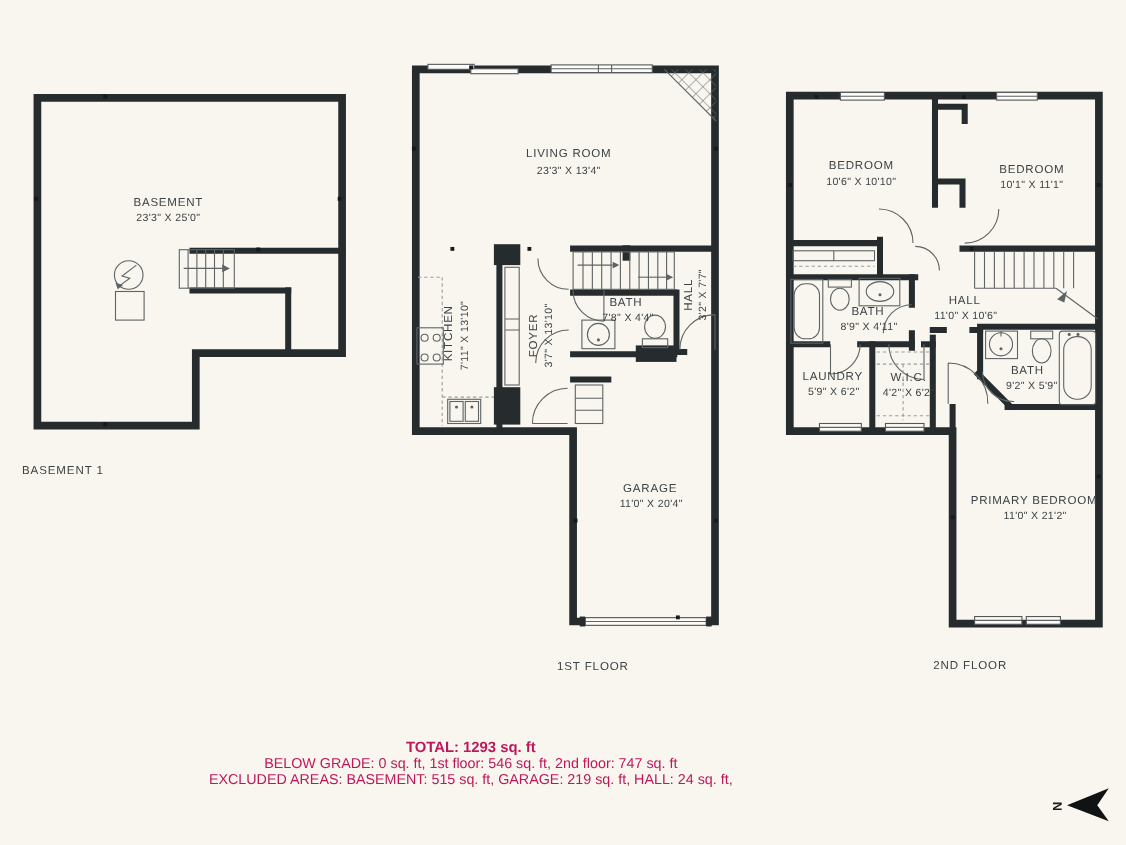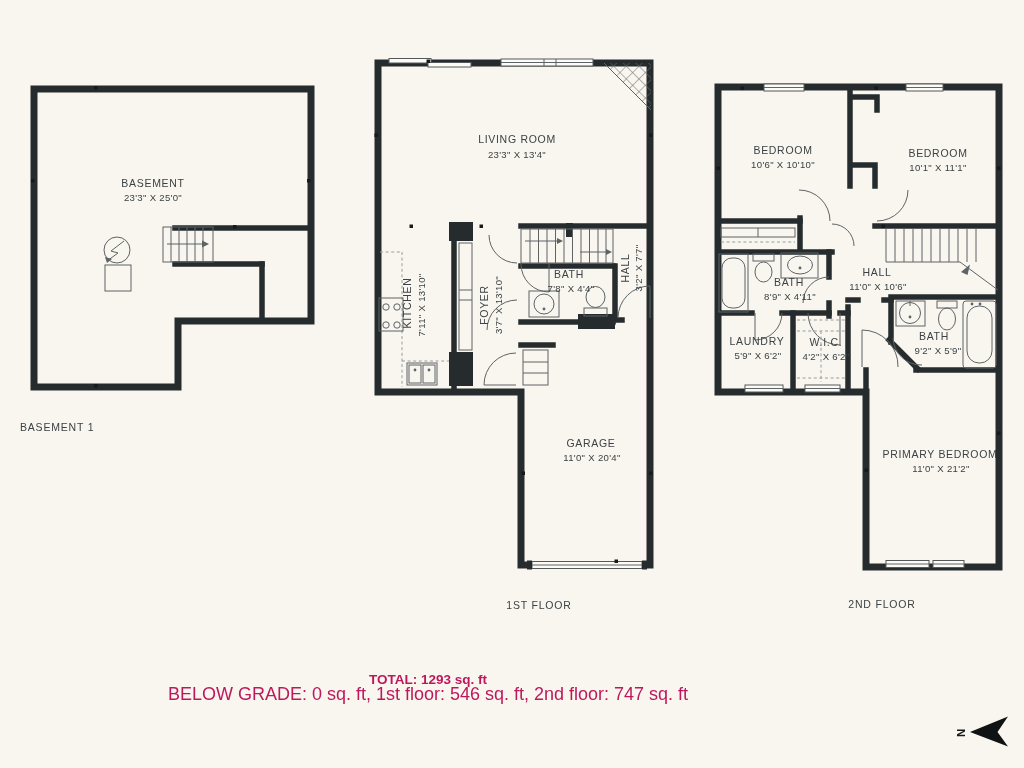--- a/index.html
+++ b/index.html
@@ -14,21 +14,21 @@
   .w{stroke:#262c2e;stroke-width:7;fill:none;stroke-linecap:square;}
   .wi{stroke:#262c2e;stroke-width:5.5;fill:none;stroke-linecap:square;}
   .wb{fill:#262c2e;}
   .t{stroke:#5e6366;stroke-width:1;fill:none;}
   .d{stroke:#9a9d9e;stroke-width:1;fill:none;stroke-dasharray:3 2.6;}
   .win{fill:#fcfbf6;stroke:#54585b;stroke-width:1;}
   .dot{fill:#17191a;}
   .ah{fill:#5e6366;}
   .summary{position:absolute;left:0;top:672px;width:856px;text-align:center;color:#be185d;}
   .summary .total{font-size:13.5px;font-weight:bold;line-height:15px;}
-  .summary .line{font-size:18px;line-height:14.6px;}
+  .summary .line{font-size:13px;line-height:14.6px;}
   .north-n{font-size:11.5px;font-weight:bold;fill:#17191a;text-anchor:middle;}
 </style>
 </head>
 <body>
 
 <div class="canvas">
 
 <svg width="1024" height="768" viewBox="0 0 1024 768">
   <defs>
     <pattern id="xh" width="9" height="9" patternUnits="userSpaceOnUse" patternTransform="rotate(45 627 86)">
@@ -308,15 +308,16 @@
 
   <g>
     <polygon fill="#101314" points="970,732 1008,716.5 997.5,732 1008,746.5"></polygon>
     <text class="north-n" x="961" y="737" transform="rotate(90 961 733)">N</text>
   </g>
 </svg>
 
 <div class="summary">
   <div class="total">TOTAL: 1293 sq. ft</div>
   <div class="line">BELOW GRADE: 0 sq. ft, 1st floor: 546 sq. ft, 2nd floor: 747 sq. ft</div>
+  <div class="line">EXCLUDED AREAS: BASEMENT: 515 sq. ft, GARAGE: 219 sq. ft, HALL: 24 sq. ft,</div>
 </div>
 
 </div>
 
 </body></html>

